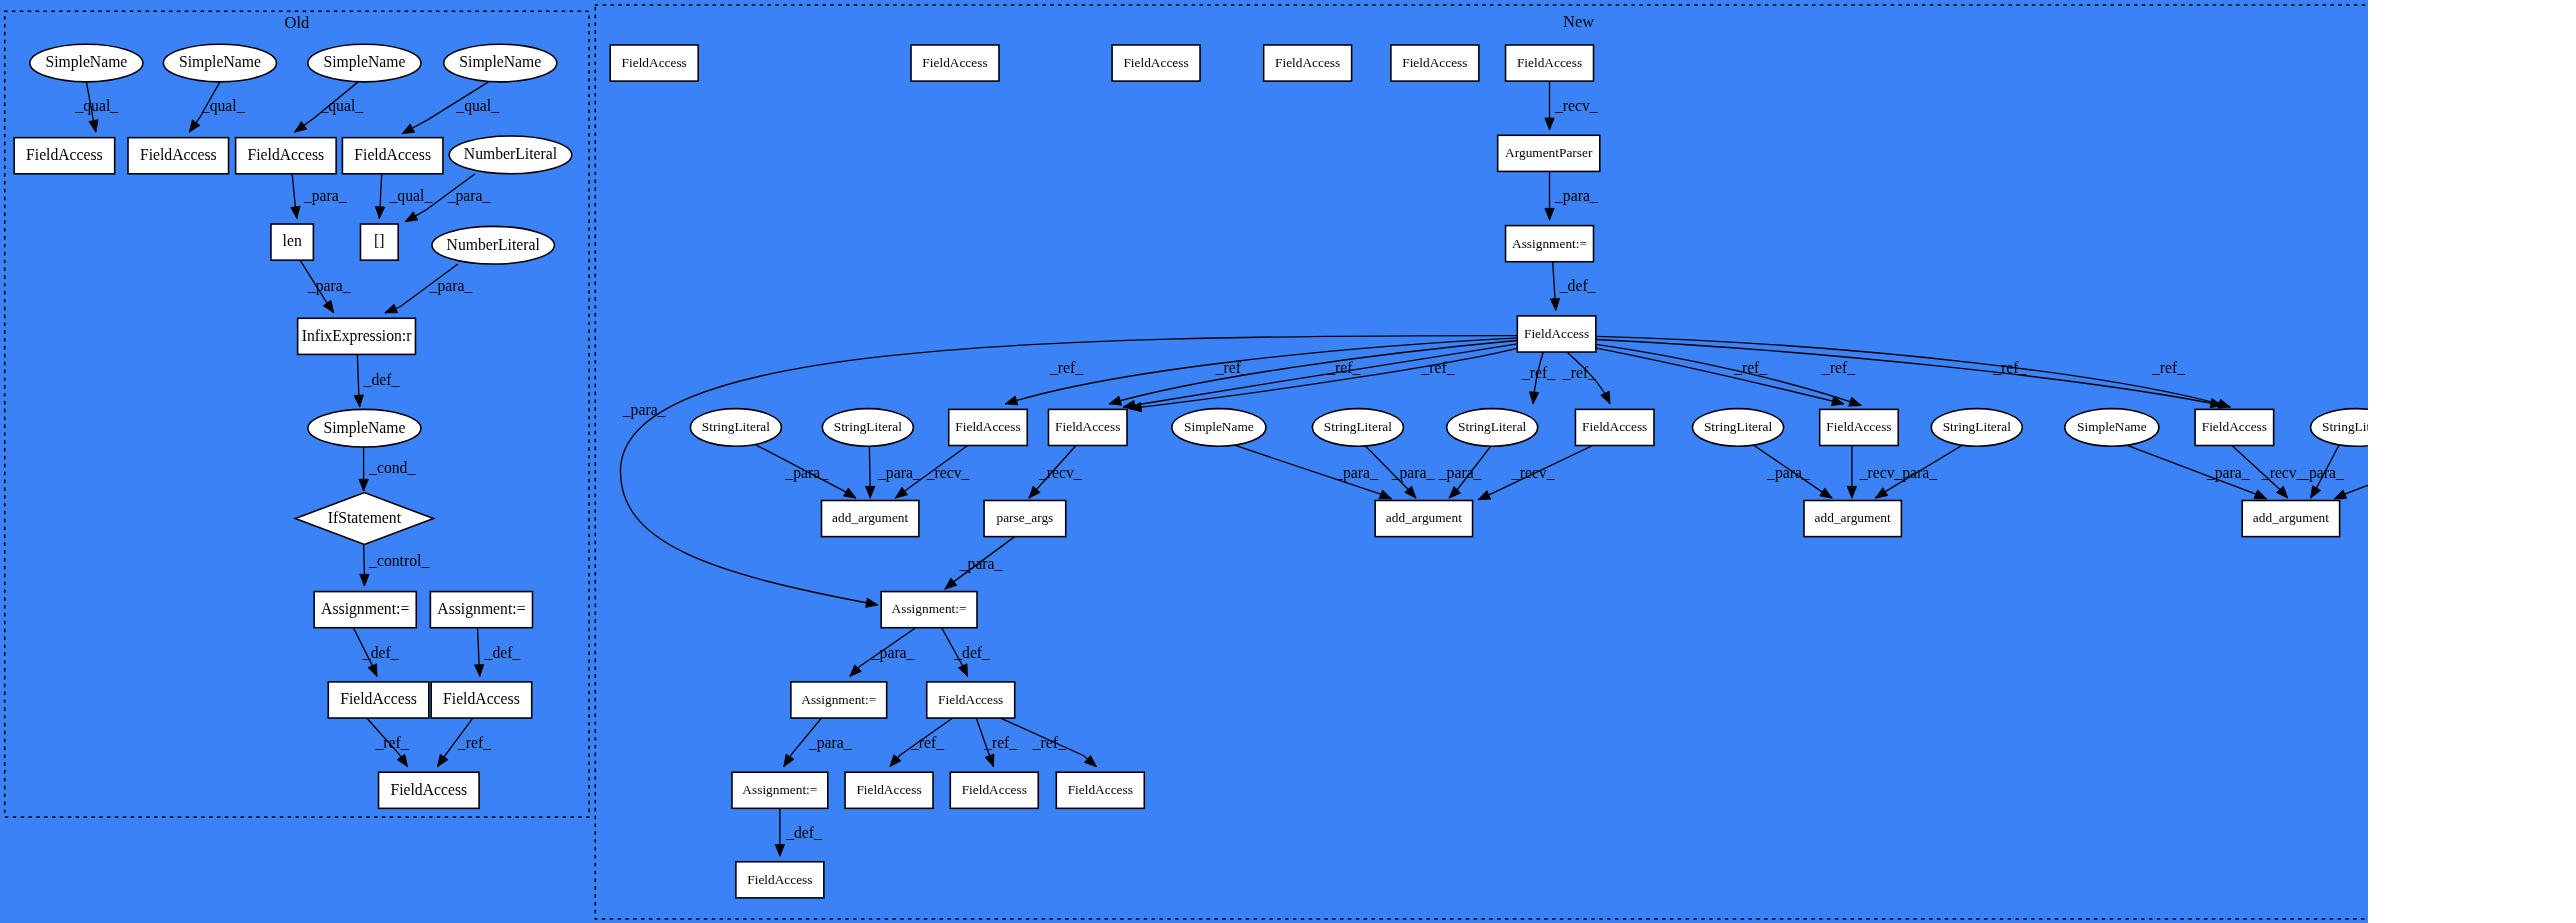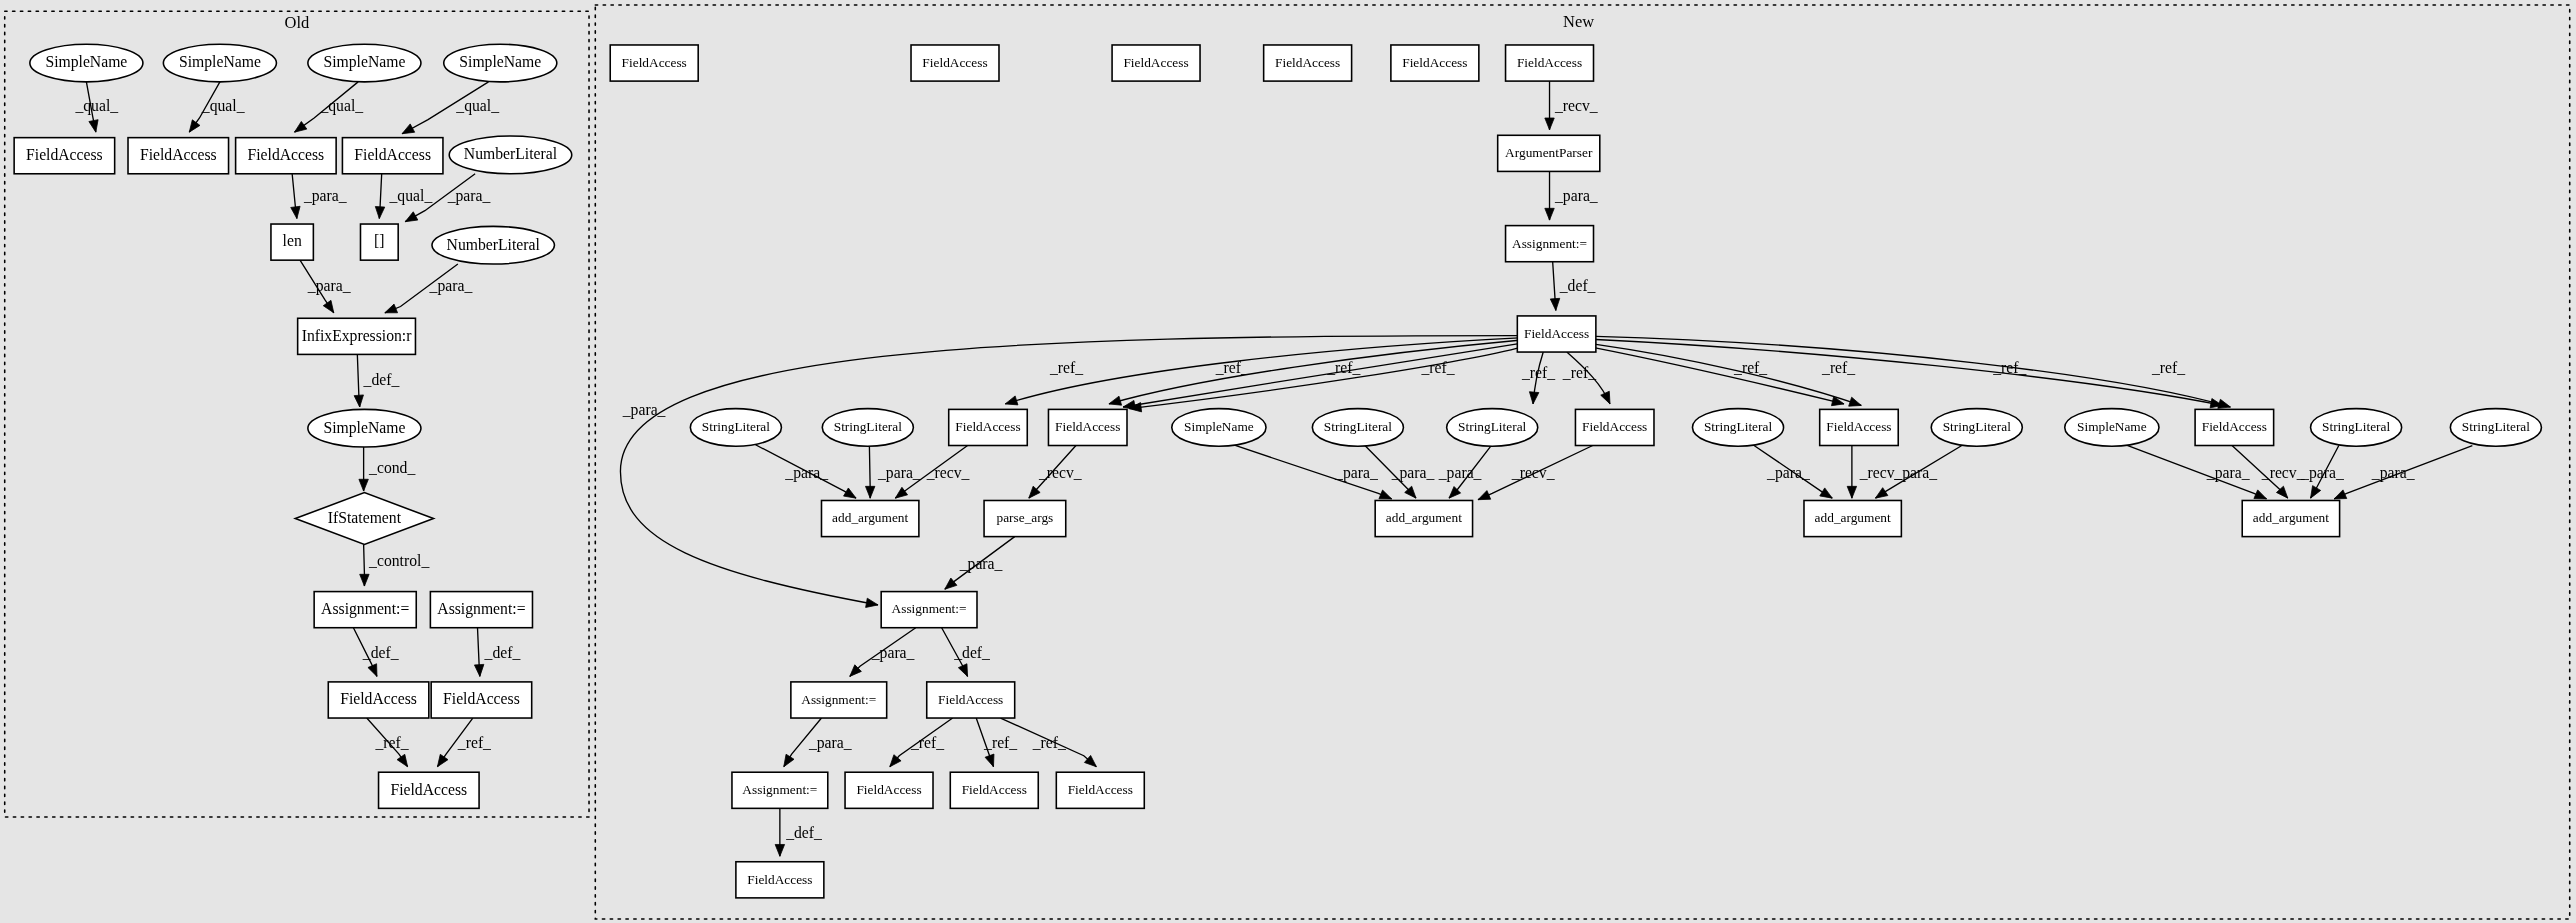--- a/index.html
+++ b/index.html
@@ -5,23 +5,23 @@
   html, body {
     margin: 0;
     padding: 0;
     background: #ffffff;
   }
   body {
     font-family: "Liberation Serif", "DejaVu Serif", serif;
   }
   #stage {
     position: relative;
-    width: 2576px;
+    width: 2368px;
     height: 924px;
-    background: #e5e5e5;
+    background: #3b82f6;
     overflow: hidden;
   }
   #graph-svg {
     position: absolute;
     left: 0;
     top: 0;
     width: 2576px;
     height: 924px;
   }
   .cluster-rect {

